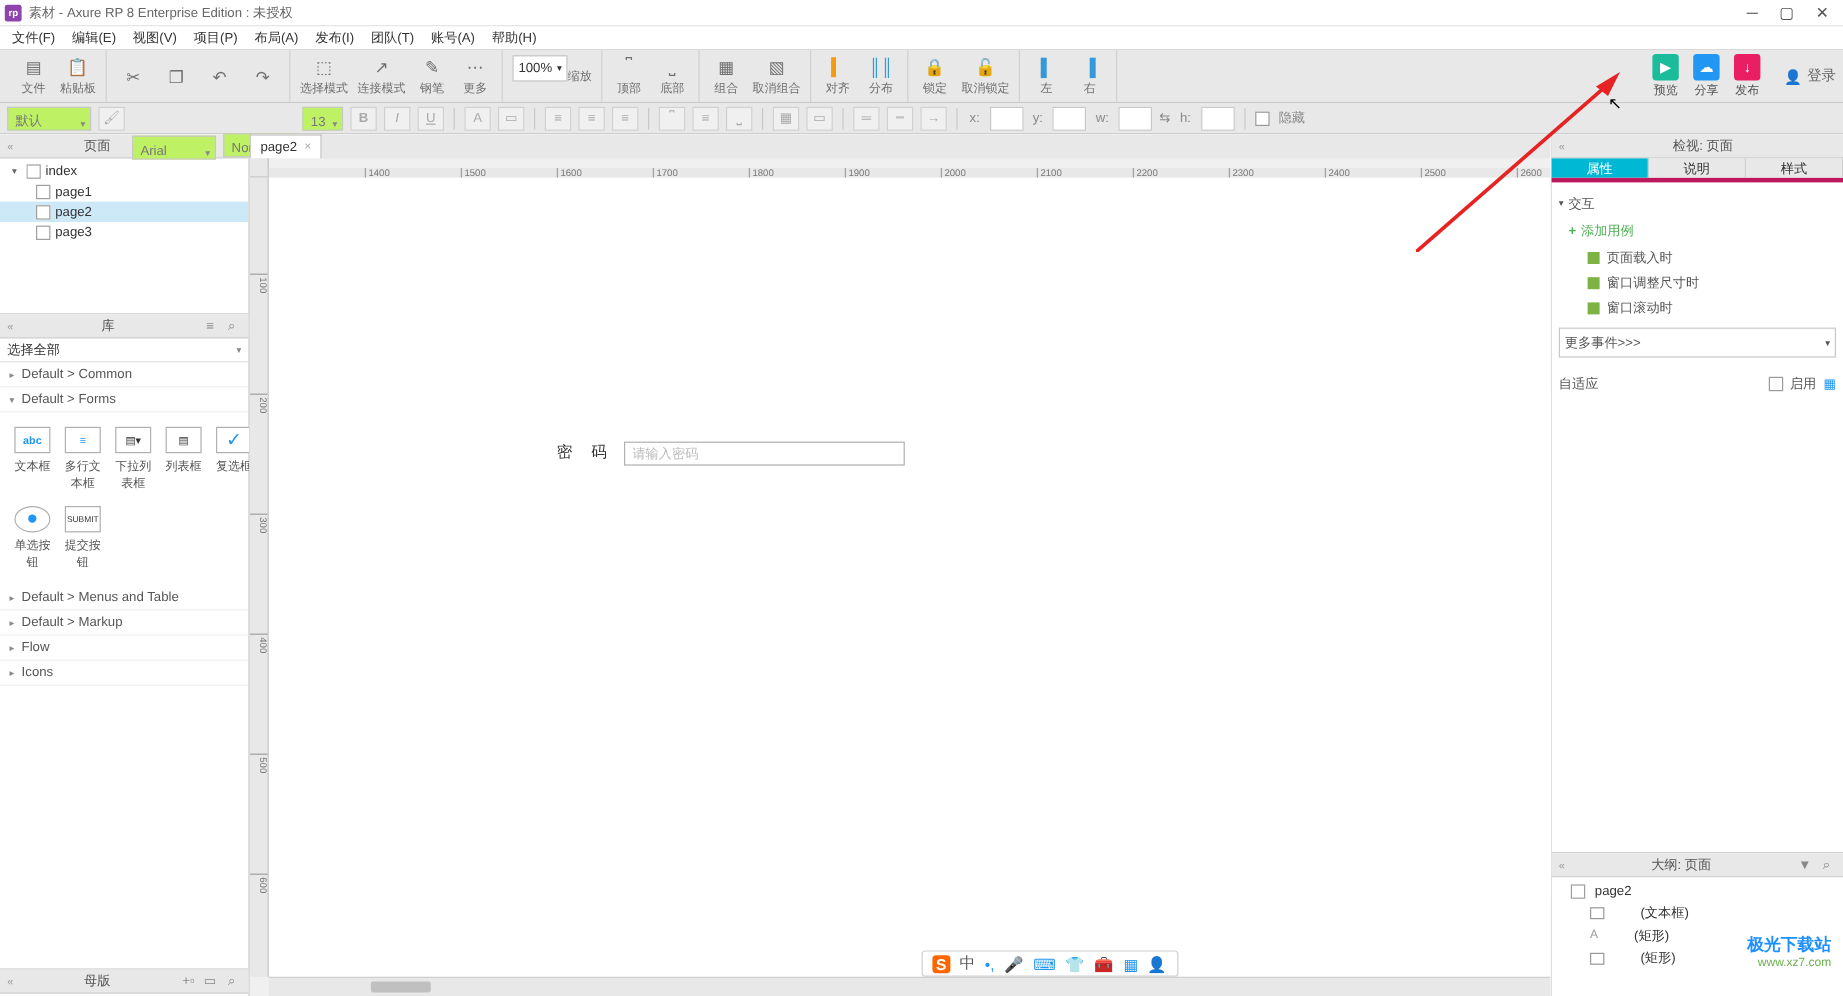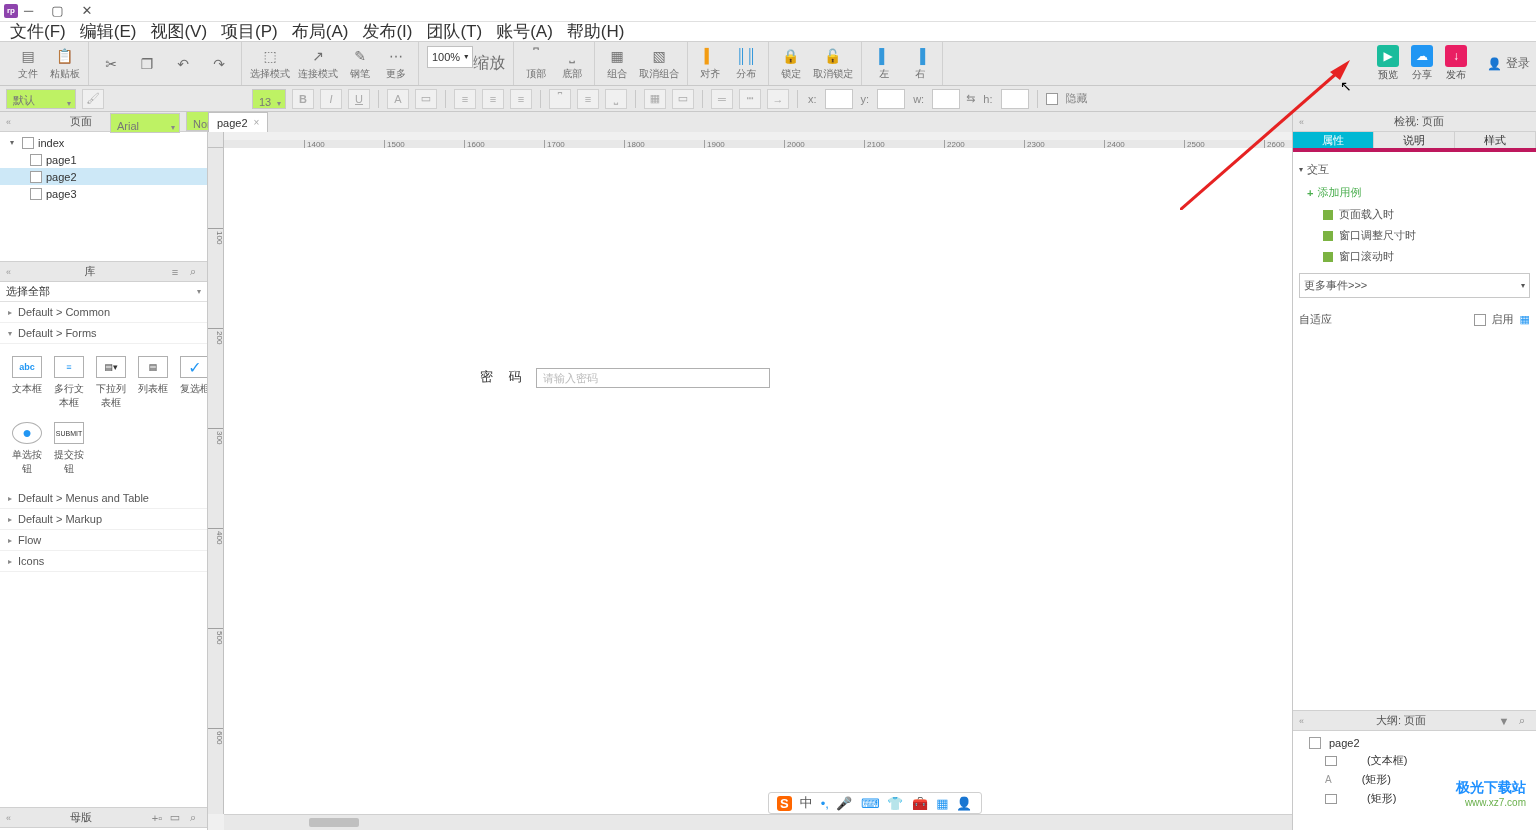--- a/index.html
+++ b/index.html
@@ -8,21 +8,21 @@
 
 .titlebar { height: 22px; background: #fff; display: flex; align-items: center; padding: 0 4px; border-bottom: 1px solid #e0e0e0; }
 .titlebar .logo { width: 14px; height: 14px; background: #8e44ad; margin-right: 6px; border-radius: 2px; display:flex; align-items:center; justify-content:center; }
 .titlebar .logo span{ color:#fff; font-size:8px; font-weight:bold; }
 .titlebar .title { flex: 1; font-size: 11px; color: #666; }
 .window-controls { display: flex; gap: 18px; padding-right: 8px; }
 .window-controls span { font-size: 13px; color: #555; cursor: pointer; }
 
 
 .menubar { height: 20px; background: #fff; display: flex; align-items: center; padding: 0 4px; border-bottom: 1px solid #d0d0d0; gap: 2px; }
-.menubar span { padding: 2px 6px; font-size: 17px; color: #333; cursor: pointer; }
+.menubar span { padding: 2px 6px; font-size: 11px; color: #333; cursor: pointer; }
 
 
 .toolbar { height: 44px; background: #e8e8e8; display: flex; align-items: center; padding: 0 6px; border-bottom: 1px solid #c8c8c8; }
 .tb-group { display:flex; align-items:center; gap:8px; padding:0 8px; border-right:1px solid #d0d0d0; height:100%; }
 .tb-group:last-child{ border-right:none; }
 .tb-btn { display:flex; flex-direction:column; align-items:center; justify-content:center; gap:2px; font-size:10px; color:#707070; cursor:pointer; min-width:28px; }
 .tb-icon { width:18px; height:18px; display:flex; align-items:center; justify-content:center; font-size:14px; color:#707070; }
 .zoom-box { display:flex; align-items:center; border:1px solid #c0c0c0; background:#fff; height:22px; padding:0 4px; font-size:11px; margin-top:-14px; }
 .zoom-box .chev{ margin-left:4px; font-size:8px; }
 .toolbar-right { margin-left:auto; display:flex; align-items:center; gap:12px; }
@@ -77,21 +77,21 @@
 
 .canvas-area{ flex:1; display:flex; flex-direction:column; background:#f0f0f0; position:relative; }
 .tab-row{ height:20px; background:#e8e8e8; display:flex; align-items:flex-end; }
 .page-tab{ height:20px; background:#fff; border:1px solid #c0c0c0; border-bottom:none; padding:0 8px; display:flex; align-items:center; gap:6px; font-size:11px; }
 .page-tab .close{ font-size:10px; color:#aaa; cursor:pointer; }
 .ruler-corner{ width:16px; height:16px; background:#e8e8e8; border-right:1px solid #c0c0c0; border-bottom:1px solid #c0c0c0; position:absolute; top:20px; left:0; }
 .ruler-h{ height:16px; background:#e8e8e8; border-bottom:1px solid #c0c0c0; position:absolute; top:28px; left:16px; right:0; overflow:hidden; }
 .ruler-h .tick{ position:absolute; top:0; font-size:8px; color:#777; border-left:1px solid #a0a0a0; height:16px; padding-left:2px; display:flex; align-items:flex-start; }
 .ruler-v{ width:16px; background:#e8e8e8; border-right:1px solid #c0c0c0; position:absolute; top:36px; left:0; bottom:16px; overflow:hidden; }
 .ruler-v .tick{ position:absolute; left:0; font-size:8px; color:#777; border-top:1px solid #a0a0a0; width:16px; writing-mode:vertical-rl; text-orientation:mixed; padding-top:2px; }
-.canvas{ position:absolute; top:36px; left:16px; right:0; bottom:16px; background:#fff; overflow:hidden;padding-left:16px; }
+.canvas{ position:absolute; top:36px; left:16px; right:0; bottom:16px; background:#fff; overflow:hidden; }
 .canvas-content{ position:relative; width:100%; height:100%; }
 .pw-label{ position:absolute; font-size:13px; color:#333; letter-spacing:6px; }
 .pw-input{ position:absolute; width:234px; height:20px; border:1px solid #b0b0b0; padding:0 6px; font-size:11px; color:#bbb; display:flex; align-items:center; }
 .scroll-h{ position:absolute; bottom:0; left:16px; right:0; height:16px; background:#e8e8e8; border-top:1px solid #d0d0d0; }
 .scroll-h .thumb{ position:absolute; left:85px; top:3px; width:50px; height:9px; background:#c0c0c0; border-radius:2px; }
 
 
 .insp-tabs{ display:flex; height:20px; border-bottom:4px solid #be185d; }
 .insp-tab{ flex:1; display:flex; align-items:center; justify-content:center; font-size:11px; cursor:pointer; background:#e8e8e8; border-right:1px solid #d0d0d0; }
 .insp-tab.active{ background:#00b8d4; color:#fff; }
@@ -130,20 +130,21 @@
 .watermark .wm1{ color:#1e90ff; font-weight:bold; font-size:14px; }
 .watermark .wm2{ color:#6ab04c; font-size:10px; }
 </style>
 </head>
 <body>
 
 <div class="titlebar">
   <div class="logo">
       <span>rp</span>
     </div>
+  <div class="title">素材 - Axure RP 8 Enterprise Edition : 未授权</div>
   <div class="window-controls">
     <span>─</span>
     <span>▢</span>
     <span>✕</span>
   </div>
 </div>
 
 <div class="menubar">
   <span>文件(F)</span>
   <span>编辑(E)</span>
@@ -197,21 +198,21 @@
     <div class="tb-btn">
         <div class="tb-icon">⋯</div>
         <span>更多</span>
       </div>
   </div>
   <div class="tb-group" style="flex-direction:row; gap:0; justify-content:center;">
     <div class="zoom-box">
         <span>100%</span>
         <span class="chev">▾</span>
       </div>
-    <div style="font-size:16px; color:#707070;">缩放</div>
+    <div style="font-size:10px; color:#707070;">缩放</div>
   </div>
   <div class="tb-group">
     <div class="tb-btn">
         <div class="tb-icon">⎴</div>
         <span>顶部</span>
       </div>
     <div class="tb-btn">
         <div class="tb-icon">⎵</div>
         <span>底部</span>
       </div>

